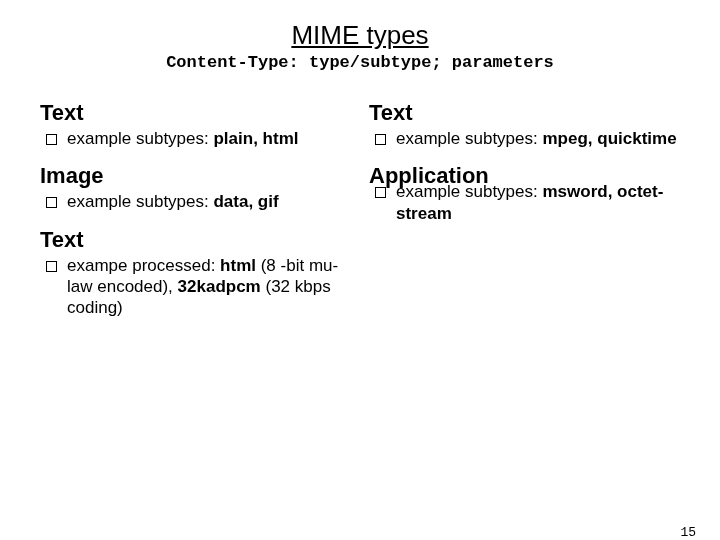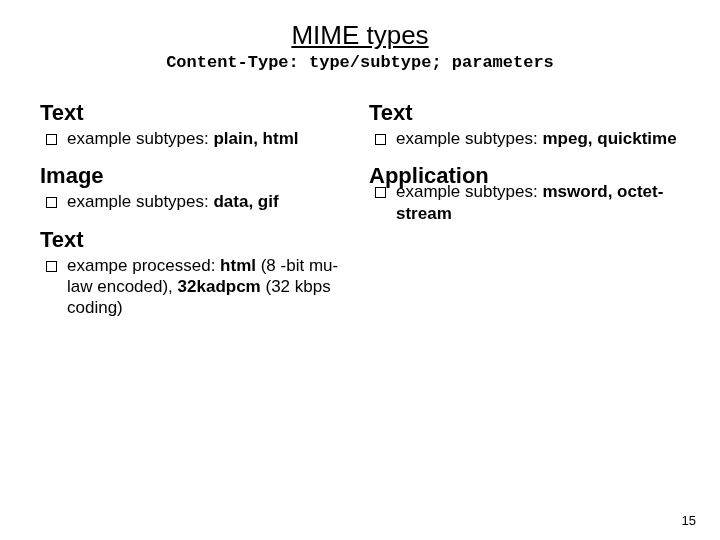--- a/index.html
+++ b/index.html
@@ -57,23 +57,23 @@
     font-size: 17px;
     line-height: 1.25;
     flex: 1;
   }
   .mono {
     font-family: Liberation Sans, sans-serif;
     font-weight: bold;
   }
   .pagenum {
     position: absolute;
-    bottom: 12px;
+    bottom: 0;
     right: 24px;
-    font-family: Liberation Sans, sans-serif;
+    font-family: Liberation Mono, monospace;
     font-size: 13px;
   }
 </style>
 </head>
 <body>
 
 <div class="title-block">
   <div class="title">MIME types</div>
   <div class="subtitle">Content-Type: type/subtype; parameters</div>
 </div>

